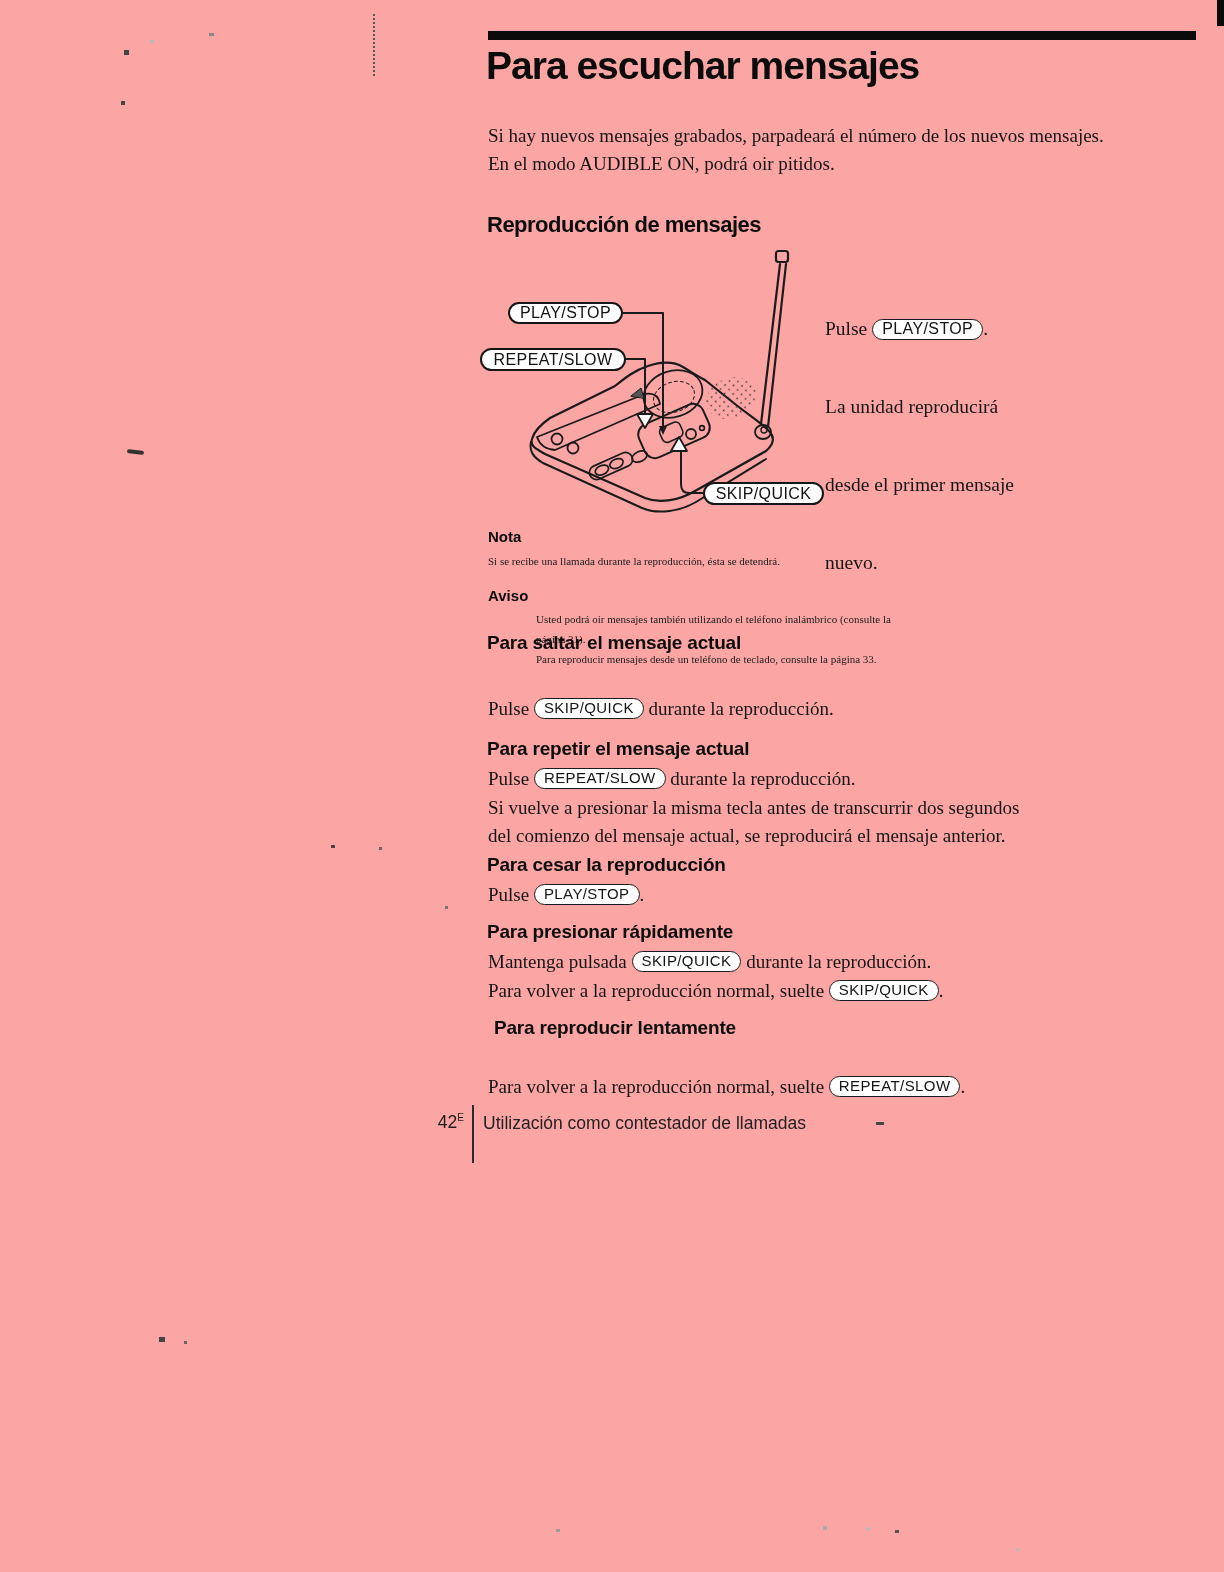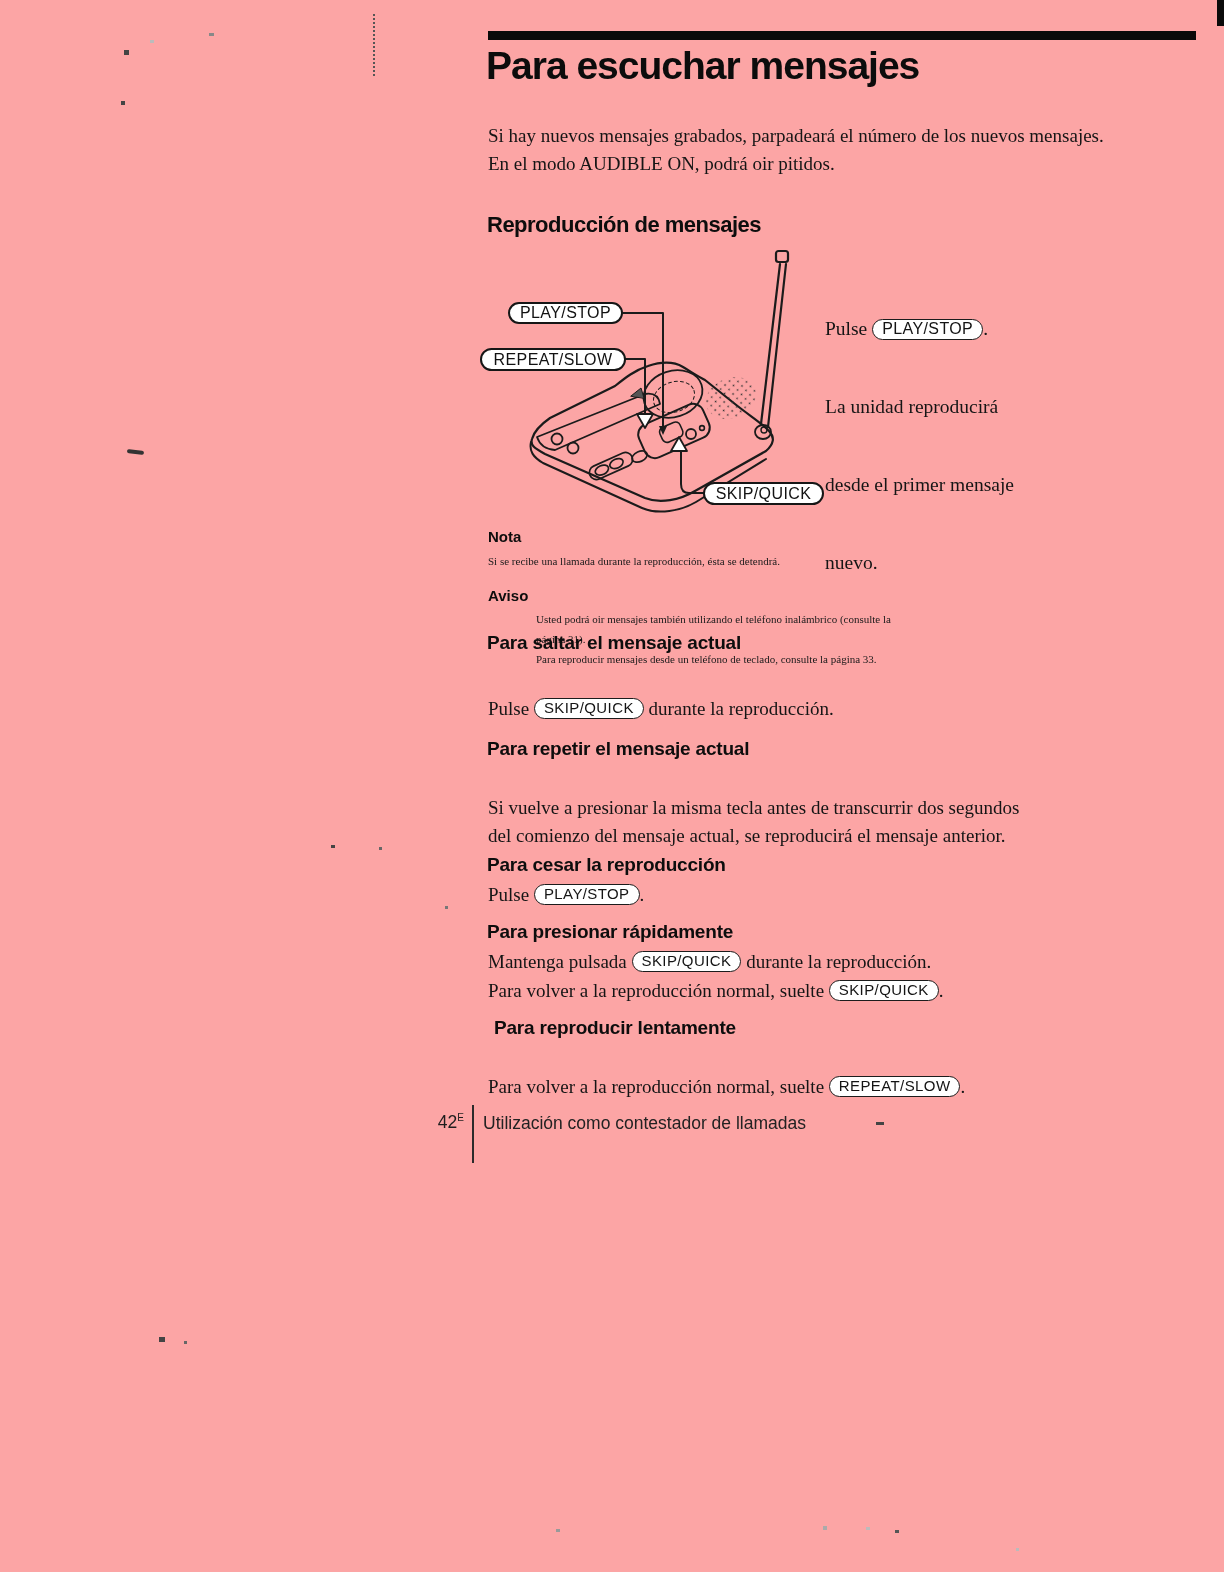--- a/index.html
+++ b/index.html
@@ -167,20 +167,21 @@
   <div class="abs" style="left:512px;top:609px;width:650px;margin-left:24px;">
     <div class="small-line">Usted podrá oir mensajes también utilizando el teléfono inalámbrico (consulte la</div>
     <div class="small-line">página 31).</div>
     <div class="small-line">Para reproducir mensajes desde un teléfono de teclado, consulte la página 33.</div>
   </div>
 
   <div class="abs sub-heading" style="left:487px;top:632px;">Para saltar el mensaje actual</div>
   <div class="abs body-line" style="left:488px;top:695px;"><span>Pulse </span><span class="pill">SKIP/QUICK</span><span> durante la reproducción.</span></div>
 
   <div class="abs sub-heading" style="left:487px;top:738px;">Para repetir el mensaje actual</div>
+  <div class="abs body-line" style="left:488px;top:765px;"><span>Pulse </span><span class="pill">REPEAT/SLOW</span><span> durante la reproducción.</span></div>
   <div class="abs body-line" style="left:488px;top:794px;">Si vuelve a presionar la misma tecla antes de transcurrir dos segundos</div>
   <div class="abs body-line" style="left:488px;top:822px;">del comienzo del mensaje actual, se reproducirá el mensaje anterior.</div>
 
   <div class="abs sub-heading" style="left:487px;top:854px;">Para cesar la reproducción</div>
   <div class="abs body-line" style="left:488px;top:881px;"><span>Pulse </span><span class="pill">PLAY/STOP</span><span>.</span></div>
 
   <div class="abs sub-heading" style="left:487px;top:921px;">Para presionar rápidamente</div>
   <div class="abs body-line" style="left:488px;top:948px;"><span>Mantenga pulsada </span><span class="pill">SKIP/QUICK</span><span> durante la reproducción.</span></div>
   <div class="abs body-line" style="left:488px;top:977px;"><span>Para volver a la reproducción normal, suelte </span><span class="pill">SKIP/QUICK</span><span>.</span></div>
 

